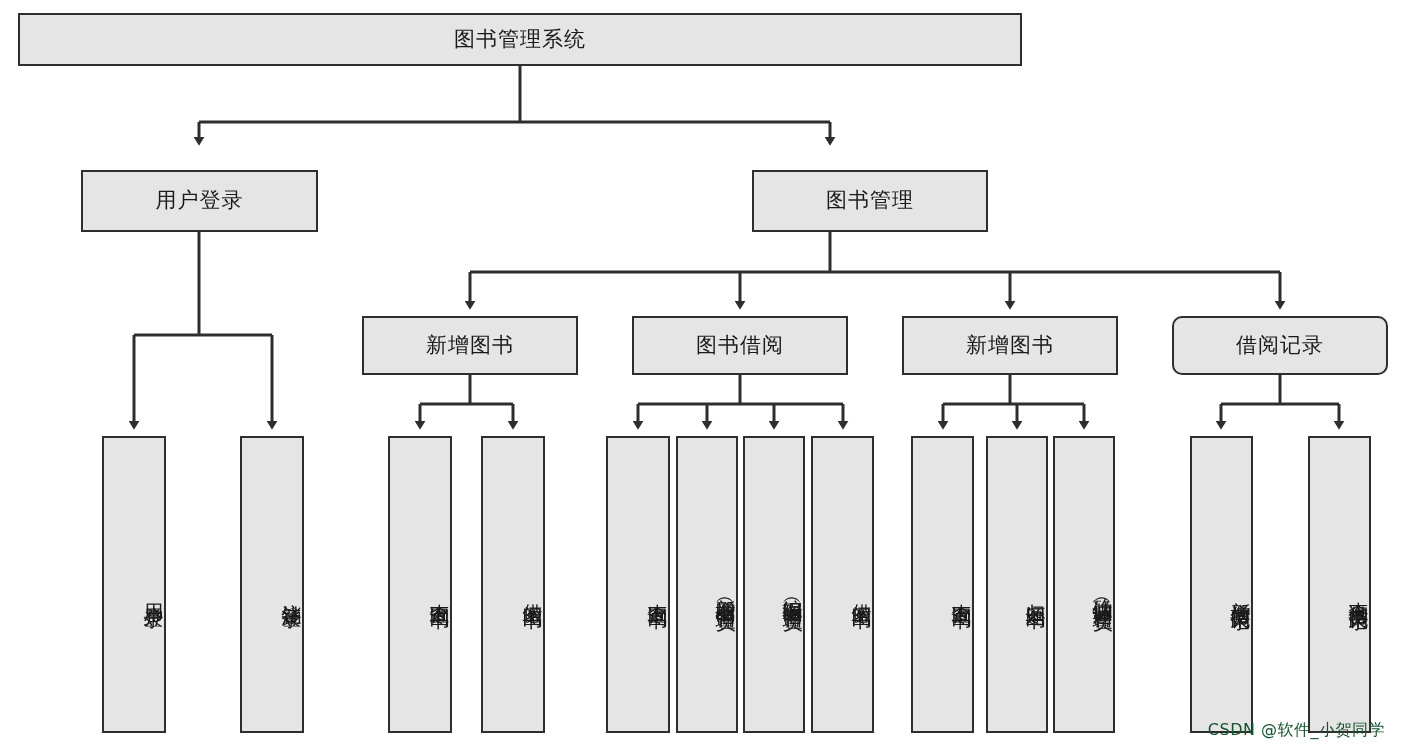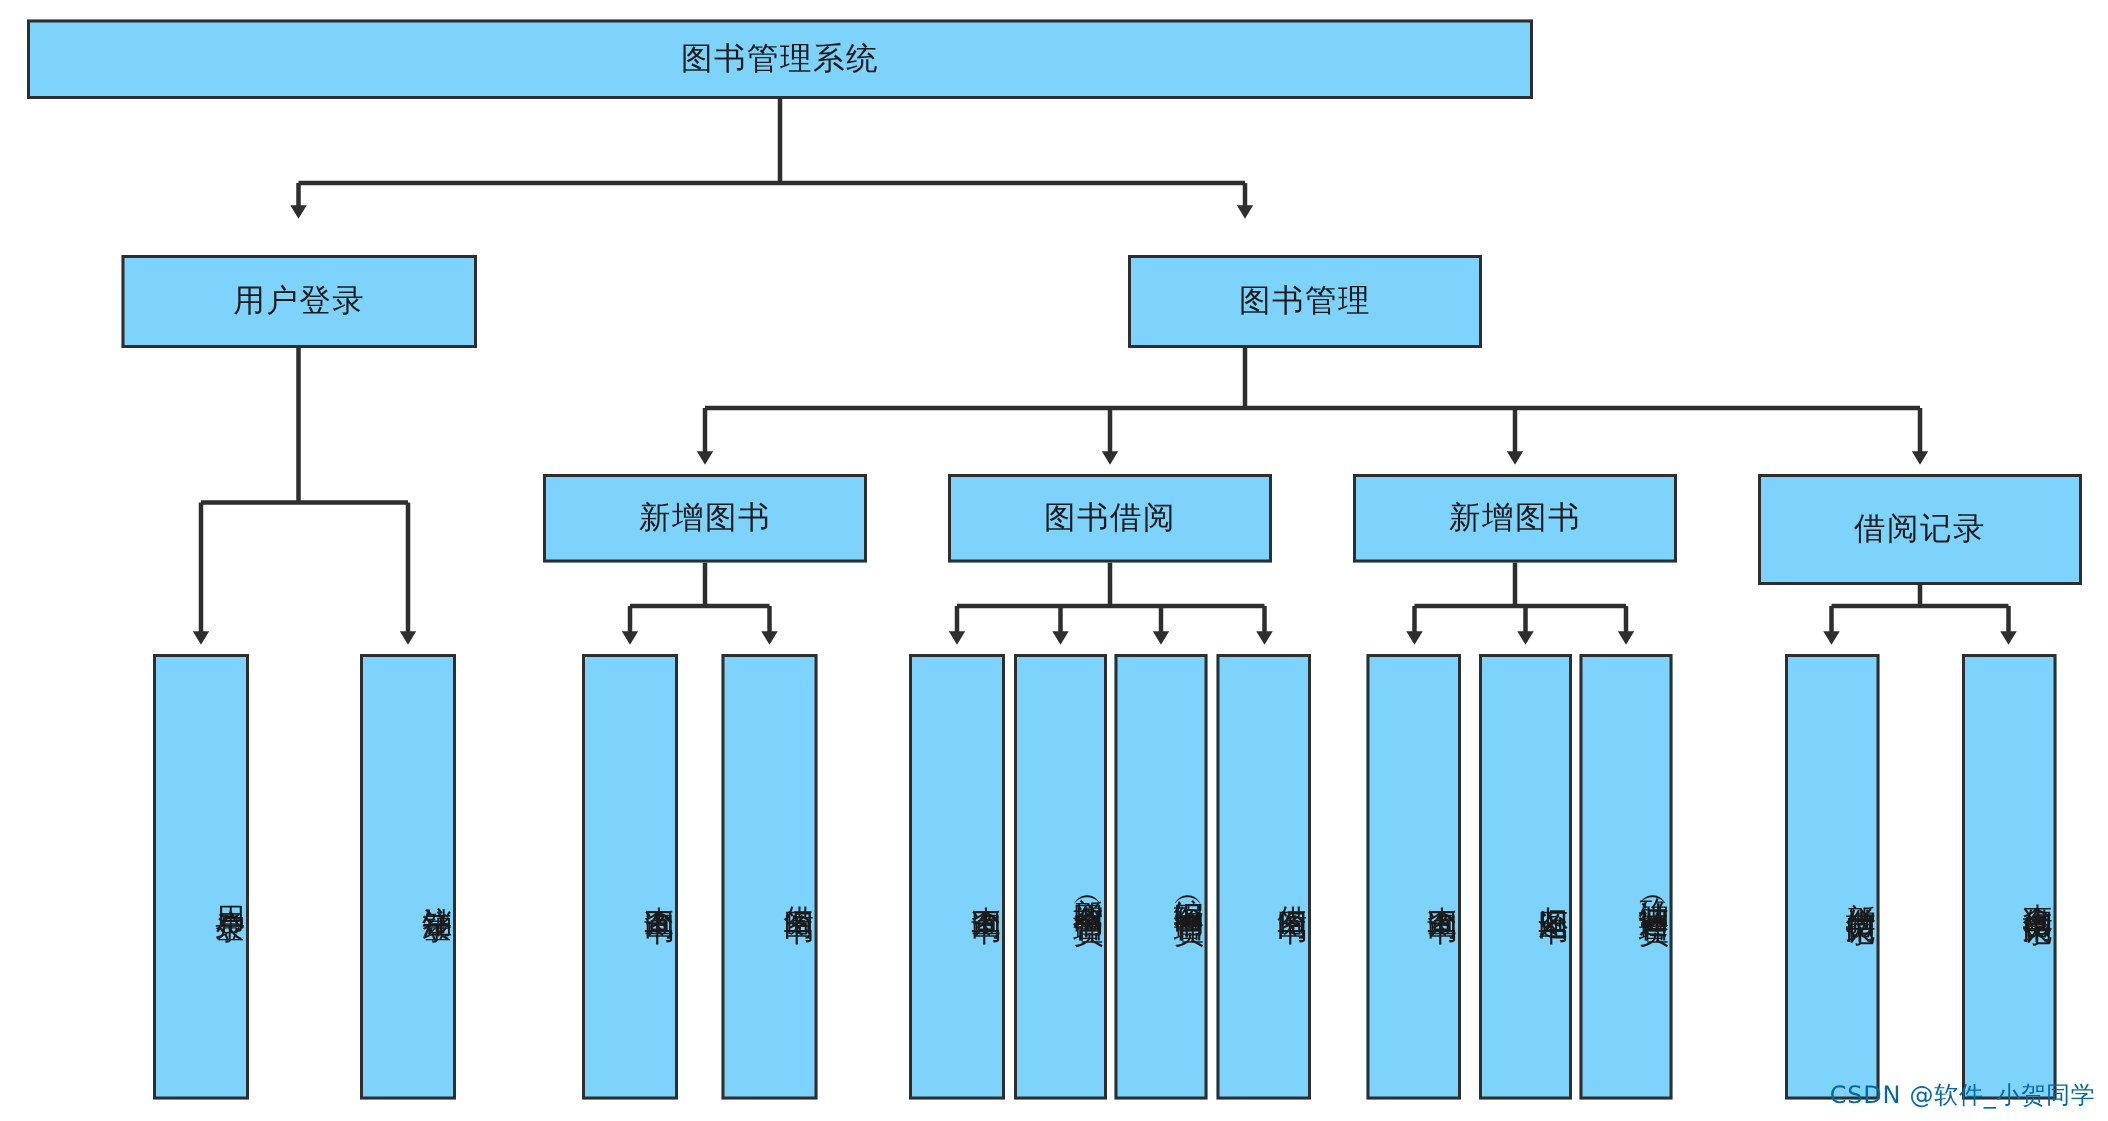--- a/index.html
+++ b/index.html
@@ -21,21 +21,21 @@
     position: absolute;
     left: 0;
     top: 0;
     width: 1405px;
     height: 747px;
   }
   .node {
     position: absolute;
     box-sizing: border-box;
     border: 2px solid #2e2e2e;
-    background: #7dd3fc;
+    background: #e5e5e5;
     color: #1a1a1a;
     display: flex;
     align-items: center;
     justify-content: center;
     text-align: center;
   }
   .node.horiz {
     font-size: 21px;
     letter-spacing: 1px;
     line-height: 1.2;
@@ -53,24 +53,24 @@
     justify-content: center;
     line-height: 1.05;
   }
   .node.vert .vlabel {
     writing-mode: vertical-rl;
     text-orientation: upright;
     display: block;
   }
   .watermark {
     position: absolute;
-    right: 8px;
+    right: 20px;
     bottom: 6px;
     font-size: 16px;
-    color: #0369a1;
+    color: #14532d;
     letter-spacing: 0.5px;
     white-space: nowrap;
     pointer-events: none;
   }
 </style>
 </head>
 <body>
 
 <div id="canvas">
 
@@ -137,21 +137,21 @@
 
   <div class="node horiz" style="left:362px; top:316px; width:216px; height:59px;">
     <span>新增图书</span>
   </div>
   <div class="node horiz" style="left:632px; top:316px; width:216px; height:59px;">
     <span>图书借阅</span>
   </div>
   <div class="node horiz" style="left:902px; top:316px; width:216px; height:59px;">
     <span>新增图书</span>
   </div>
-  <div class="node horiz" style="left:1172px; top:316px; width:216px; height:74px;">
+  <div class="node horiz" style="left:1172px; top:316px; width:216px; height:59px;border-radius:10px;">
     <span>借阅记录</span>
   </div>
 
   <div class="node vert" style="left:102px; top:436px; width:64px; height:297px;">
     <span class="vlabel">用户登录</span>
   </div>
   <div class="node vert" style="left:240px; top:436px; width:64px; height:297px;">
     <span class="vlabel">注销登录</span>
   </div>
   <div class="node vert" style="left:388px; top:436px; width:64px; height:297px;">

